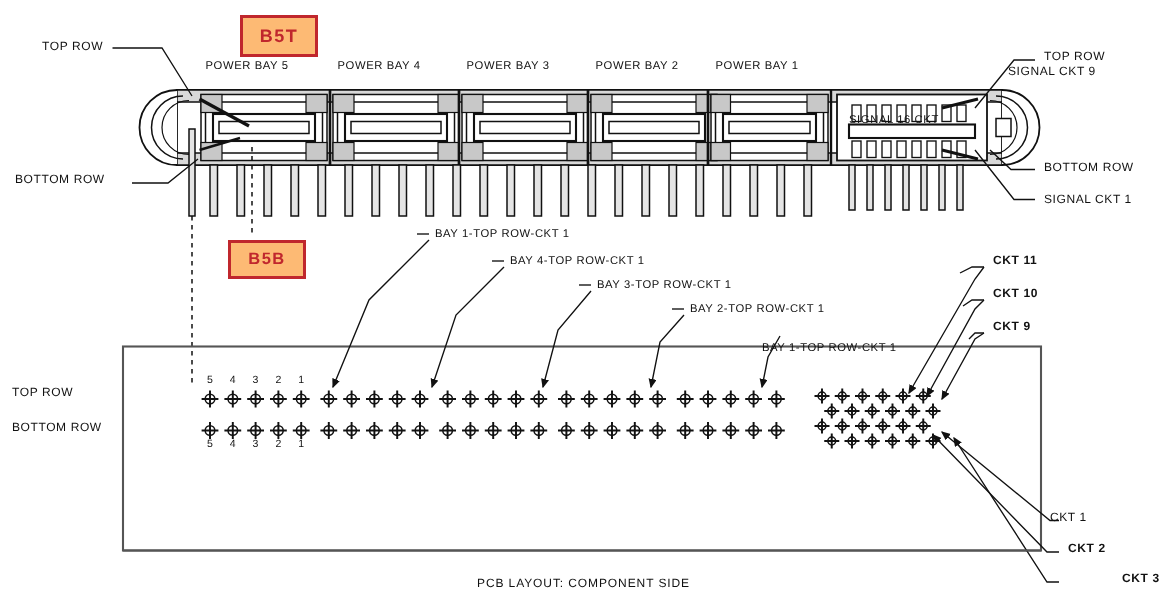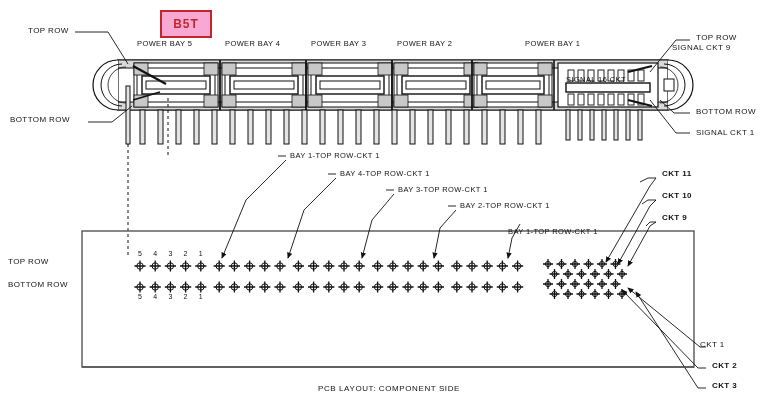--- a/index.html
+++ b/index.html
@@ -3,21 +3,21 @@
 <meta charset="utf-8">
 <style>
   html,body{margin:0;padding:0;background:#ffffff;}
   body{width:776px;height:405px;position:relative;overflow:hidden;
        font-family:"Liberation Sans","DejaVu Sans",sans-serif;color:#111;}
   #stage{position:absolute;left:0;top:0;width:776px;height:405px;}
   svg#art{position:absolute;left:0;top:0;width:776px;height:405px;}
   .lbl{position:absolute;white-space:nowrap;line-height:1;letter-spacing:.4px;}
   .t8{font-size:8px;}
   .t75{font-size:7.5px;}
-  .redbox{position:absolute;border:2px solid #c0272d;background:#f9a8d4;
+  .redbox{position:absolute;border:2px solid #c0272d;background:#fdba74;
           color:#c0272d;font-size:12px;font-weight:bold;letter-spacing:1px;
           display:flex;align-items:center;justify-content:center;}
   .pinnum{position:absolute;font-size:7px;color:#111;}
 </style>
 </head>
 <body>
 
 <div id="stage">
 
   <svg id="art" viewBox="0 0 776 405">
@@ -388,45 +388,48 @@
     <line x1="82" y1="367" x2="694" y2="367" stroke="#555" stroke-width="1.4"></line>
   </svg>
 
   <div class="lbl t8" style="left:28px;top:27px;">TOP ROW</div>
   <div class="lbl t8" style="left:10px;top:116px;">BOTTOM ROW</div>
 
   <div class="lbl t75" style="left:137px;top:40px;">POWER BAY 5</div>
   <div class="lbl t75" style="left:225px;top:40px;">POWER BAY 4</div>
   <div class="lbl t75" style="left:311px;top:40px;">POWER BAY 3</div>
   <div class="lbl t75" style="left:397px;top:40px;">POWER BAY 2</div>
-  <div class="lbl t75" style="left:477px;top:40px;margin-left:48px;">POWER BAY 1</div>
+  <div class="lbl t75" style="left:477px;top:40px;">POWER BAY 1</div>
   <div class="lbl t75" style="left:566px;top:40px;margin-top:36px;">SIGNAL 16 CKT</div>
 
   <div class="lbl t8" style="left:696px;top:34px;">TOP ROW</div>
   <div class="lbl t8" style="left:672px;top:44px;">SIGNAL CKT 9</div>
   <div class="lbl t8" style="left:696px;top:108px;">BOTTOM ROW</div>
   <div class="lbl t8" style="left:696px;top:129px;">SIGNAL CKT 1</div>
 
   <div class="redbox" style="left:160px;top:10px;width:48px;height:24px;">
     <span>B5T</span>
+  </div>
+  <div class="redbox" style="left:152px;top:160px;width:48px;height:22px;font-size:11px;">
+    <span>B5B</span>
   </div>
 
   <div class="lbl t75" style="left:290px;top:152px;">BAY 1-TOP ROW-CKT 1</div>
   <div class="lbl t75" style="left:340px;top:170px;">BAY 4-TOP ROW-CKT 1</div>
   <div class="lbl t75" style="left:398px;top:186px;">BAY 3-TOP ROW-CKT 1</div>
   <div class="lbl t75" style="left:460px;top:202px;">BAY 2-TOP ROW-CKT 1</div>
   <div class="lbl t75" style="left:508px;top:216px;margin-top:12px;">BAY 1-TOP ROW-CKT 1</div>
 
   <div class="lbl t8" style="left:662px;top:170px;font-weight:bold;">CKT 11</div>
   <div class="lbl t8" style="left:662px;top:192px;font-weight:bold;">CKT 10</div>
   <div class="lbl t8" style="left:662px;top:214px;font-weight:bold;">CKT 9</div>
 
   <div class="lbl t8" style="left:700px;top:341px;font-weight:normal;">CKT 1</div>
   <div class="lbl t8" style="left:712px;top:362px;font-weight:bold;">CKT 2</div>
-  <div class="lbl t8" style="left:712px;top:382px;font-weight:bold;text-align:center;">CKT 3</div>
+  <div class="lbl t8" style="left:748px;top:382px;font-weight:bold;text-align:center;">CKT 3</div>
 
   <div class="lbl t8" style="left:8px;top:258px;">TOP ROW</div>
   <div class="lbl t8" style="left:8px;top:281px;">BOTTOM ROW</div>
 
   <div class="lbl t8" style="left:318px;top:385px;letter-spacing:.6px;">PCB LAYOUT: COMPONENT SIDE</div>
 
   <div id="pinNumLayer">
       <div class="pinnum" style="left: 138px; top: 250px;">5</div>
       <div class="pinnum" style="left: 153.2px; top: 250px;">4</div>
       <div class="pinnum" style="left: 168.4px; top: 250px;">3</div>

